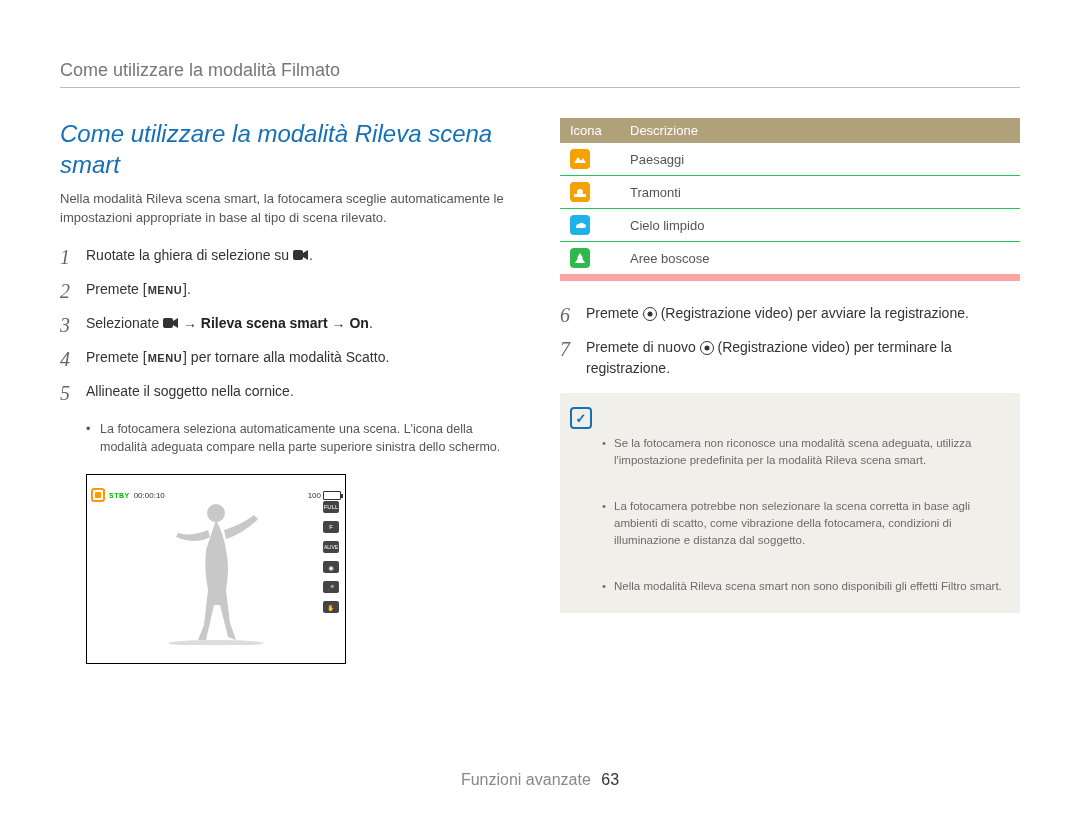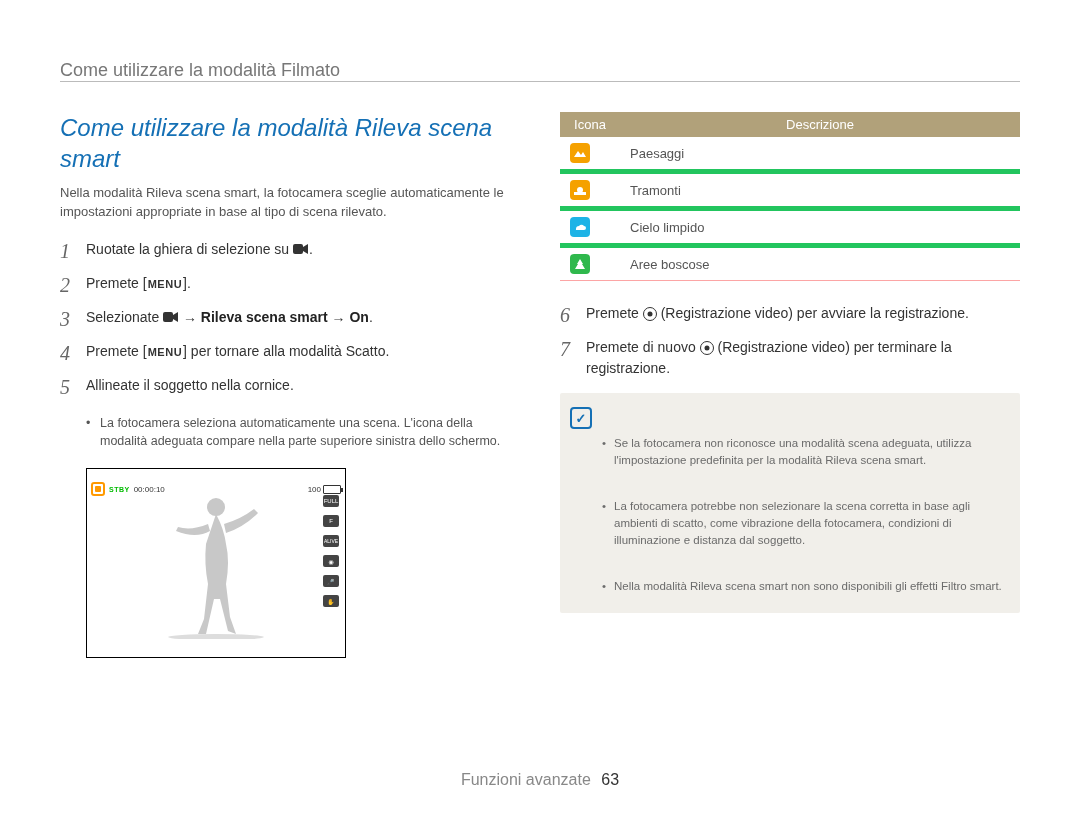--- a/index.html
+++ b/index.html
@@ -10,20 +10,21 @@
     width: 1080px;
     height: 815px;
     position: relative;
     padding: 60px 60px 40px 60px;
   }
   .header {
     font-size: 18px;
     font-weight: 300;
     color: #777;
     border-bottom: 1px solid #bbb;
+    padding-bottom: 6px;
     margin-bottom: 30px;
   }
   .columns {
     display: flex;
     gap: 40px;
   }
   .col {
     flex: 1;
     min-width: 0;
   }
@@ -114,32 +115,32 @@
   .icon-table {
     width: 100%;
     border-collapse: collapse;
     font-size: 13px;
     margin-bottom: 22px;
   }
   .icon-table th {
     background: #b1a17a;
     color: #fff;
     font-weight: 400;
-    text-align: center;
+    text-align: left;
     padding: 5px 10px;
     font-size: 13px;
   }
   .icon-table th:first-child { width: 60px; }
   .icon-table td {
     padding: 6px 10px;
-    border-bottom: 5px solid #22c55e;
+    border-bottom: 1px solid #22c55e;
     color: #555;
     vertical-align: middle;
   }
-  .icon-table tr:last-child td { border-bottom: 1px solid #fca5a5; }
+  .icon-table tr:last-child td { border-bottom: 7px solid #fca5a5; }
   .icon-sq {
     width: 20px; height: 20px;
     border-radius: 4px;
     display:inline-flex;align-items:center;justify-content:center;
     color:#fff;
   }
   .note-box {
     display: flex;
     background: #f1efea;
     border-radius: 2px;

